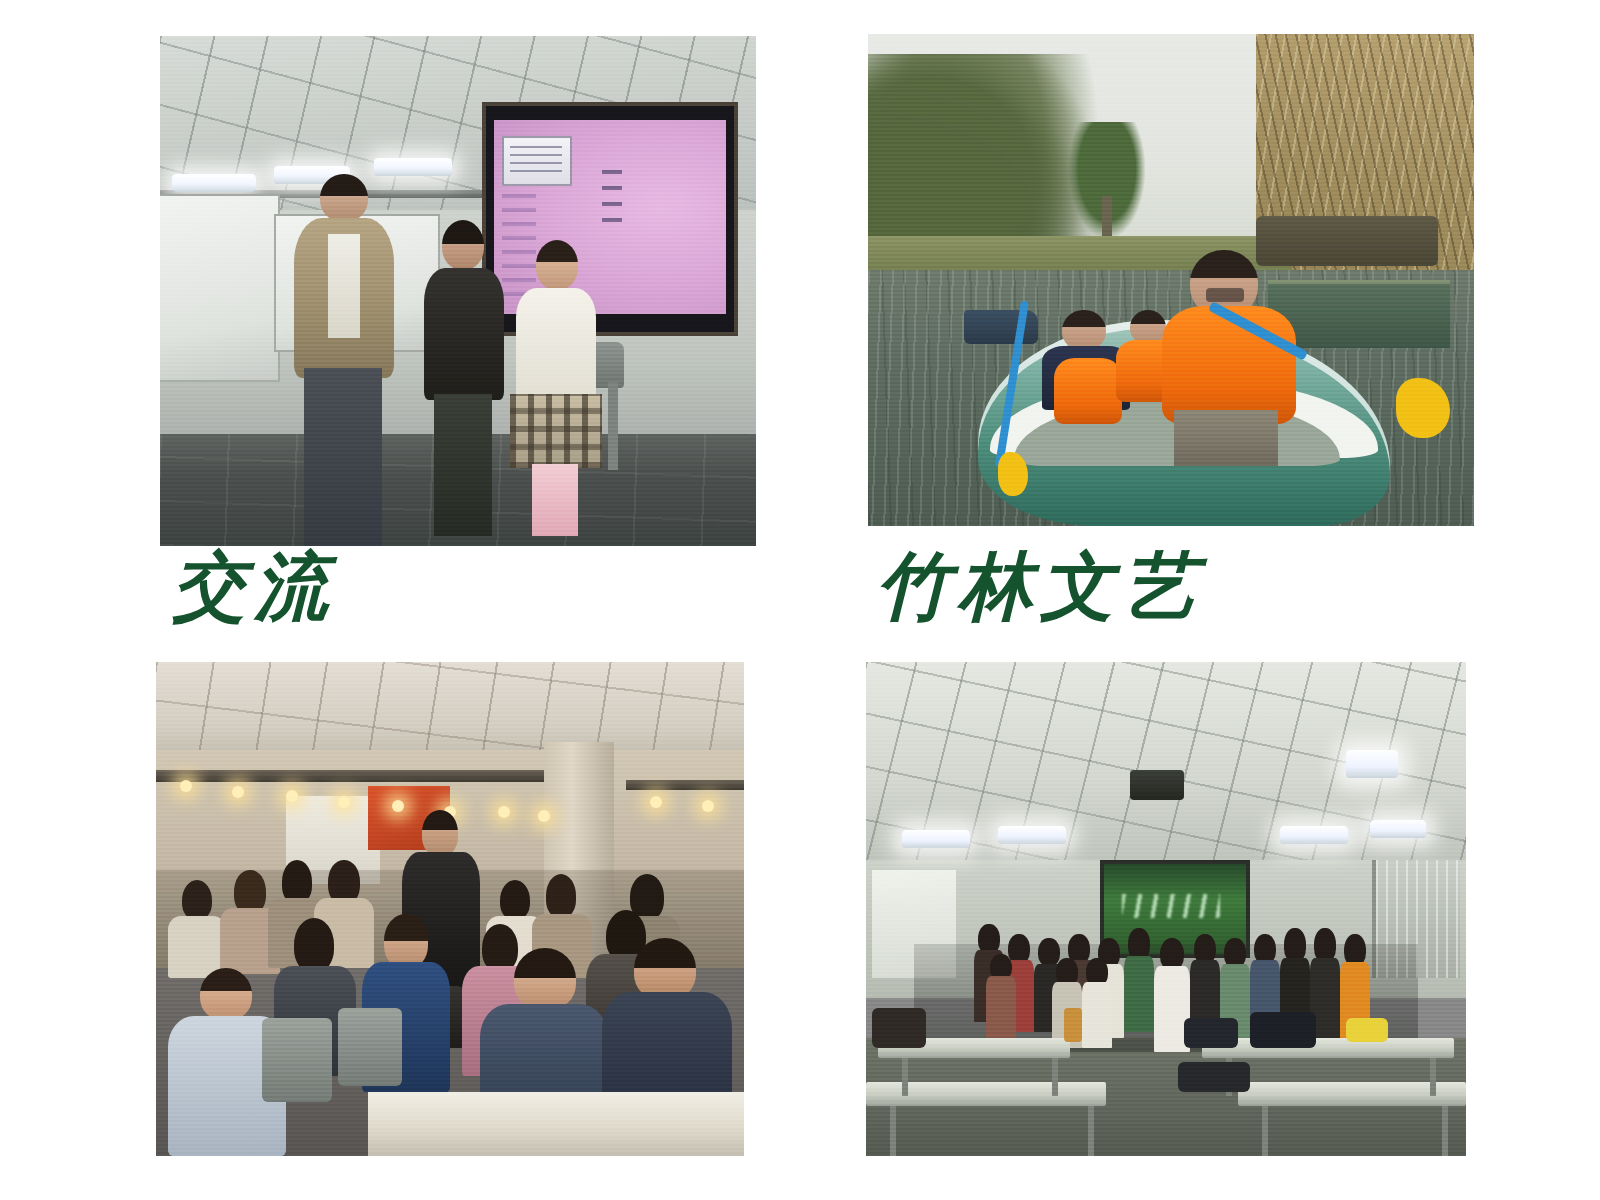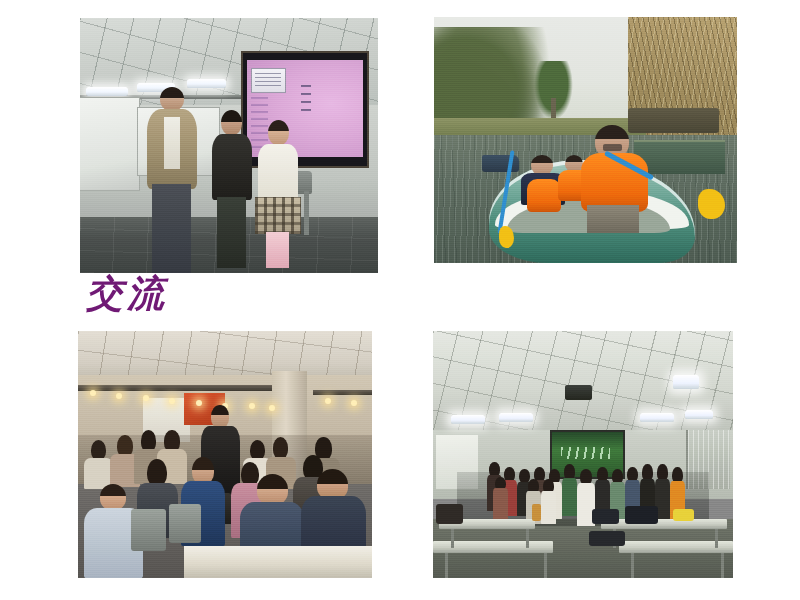--- a/index.html
+++ b/index.html
@@ -337,21 +337,21 @@
     position: absolute; border-radius: 3px;
   }
   .p4-floor {
     position: absolute; left: 0; bottom: 0; width: 100%; height: 24%;
     background: linear-gradient(180deg,#6f7468 0%, #565b52 100%);
   }
 
   
   .caption {
     position: absolute;
-    color: #701a75;
+    color: #14532d;
     font-family: "DejaVu Sans", "Liberation Sans", sans-serif;
     font-weight: 700;
     font-style: italic;
     letter-spacing: 4px;
     white-space: nowrap;
     line-height: 1;
   }
   #caption-exchange { left: 86px; top: 275px; font-size: 37px; }
   #caption-bamboo-arts { left: 438px; top: 275px; font-size: 37px; }
 </style>
@@ -468,20 +468,21 @@
       <div class="p2-blade" style="left:21.5%;top:85%;width:5%;height:9%;background:#f2c015;"></div>
       <div class="p2-paddle" style="left:56%;top:56%;width:5px;height:22%;transform:rotate(-62deg);transform-origin:top left;"></div>
       <div class="p2-blade" style="left:87%;top:70%;width:9%;height:12%;"></div>
 
       <div class="grain"></div>
     </div>
   </div>
 
   <div class="caption" id="caption-exchange">交流</div>
 
+  <div class="caption" id="caption-bamboo-arts">竹林文艺</div>
 
   <div class="photo" id="photo-audience-lecture">
     <div class="layer">
       <div class="p3-ceiling"></div>
       <div class="p3-wall"></div>
       <div class="p3-pillar"></div>
       <div class="p3-truss"></div>
       <div class="p3-truss2"></div>
       <div class="p3-board"></div>
       <div class="p3-banner"></div>

